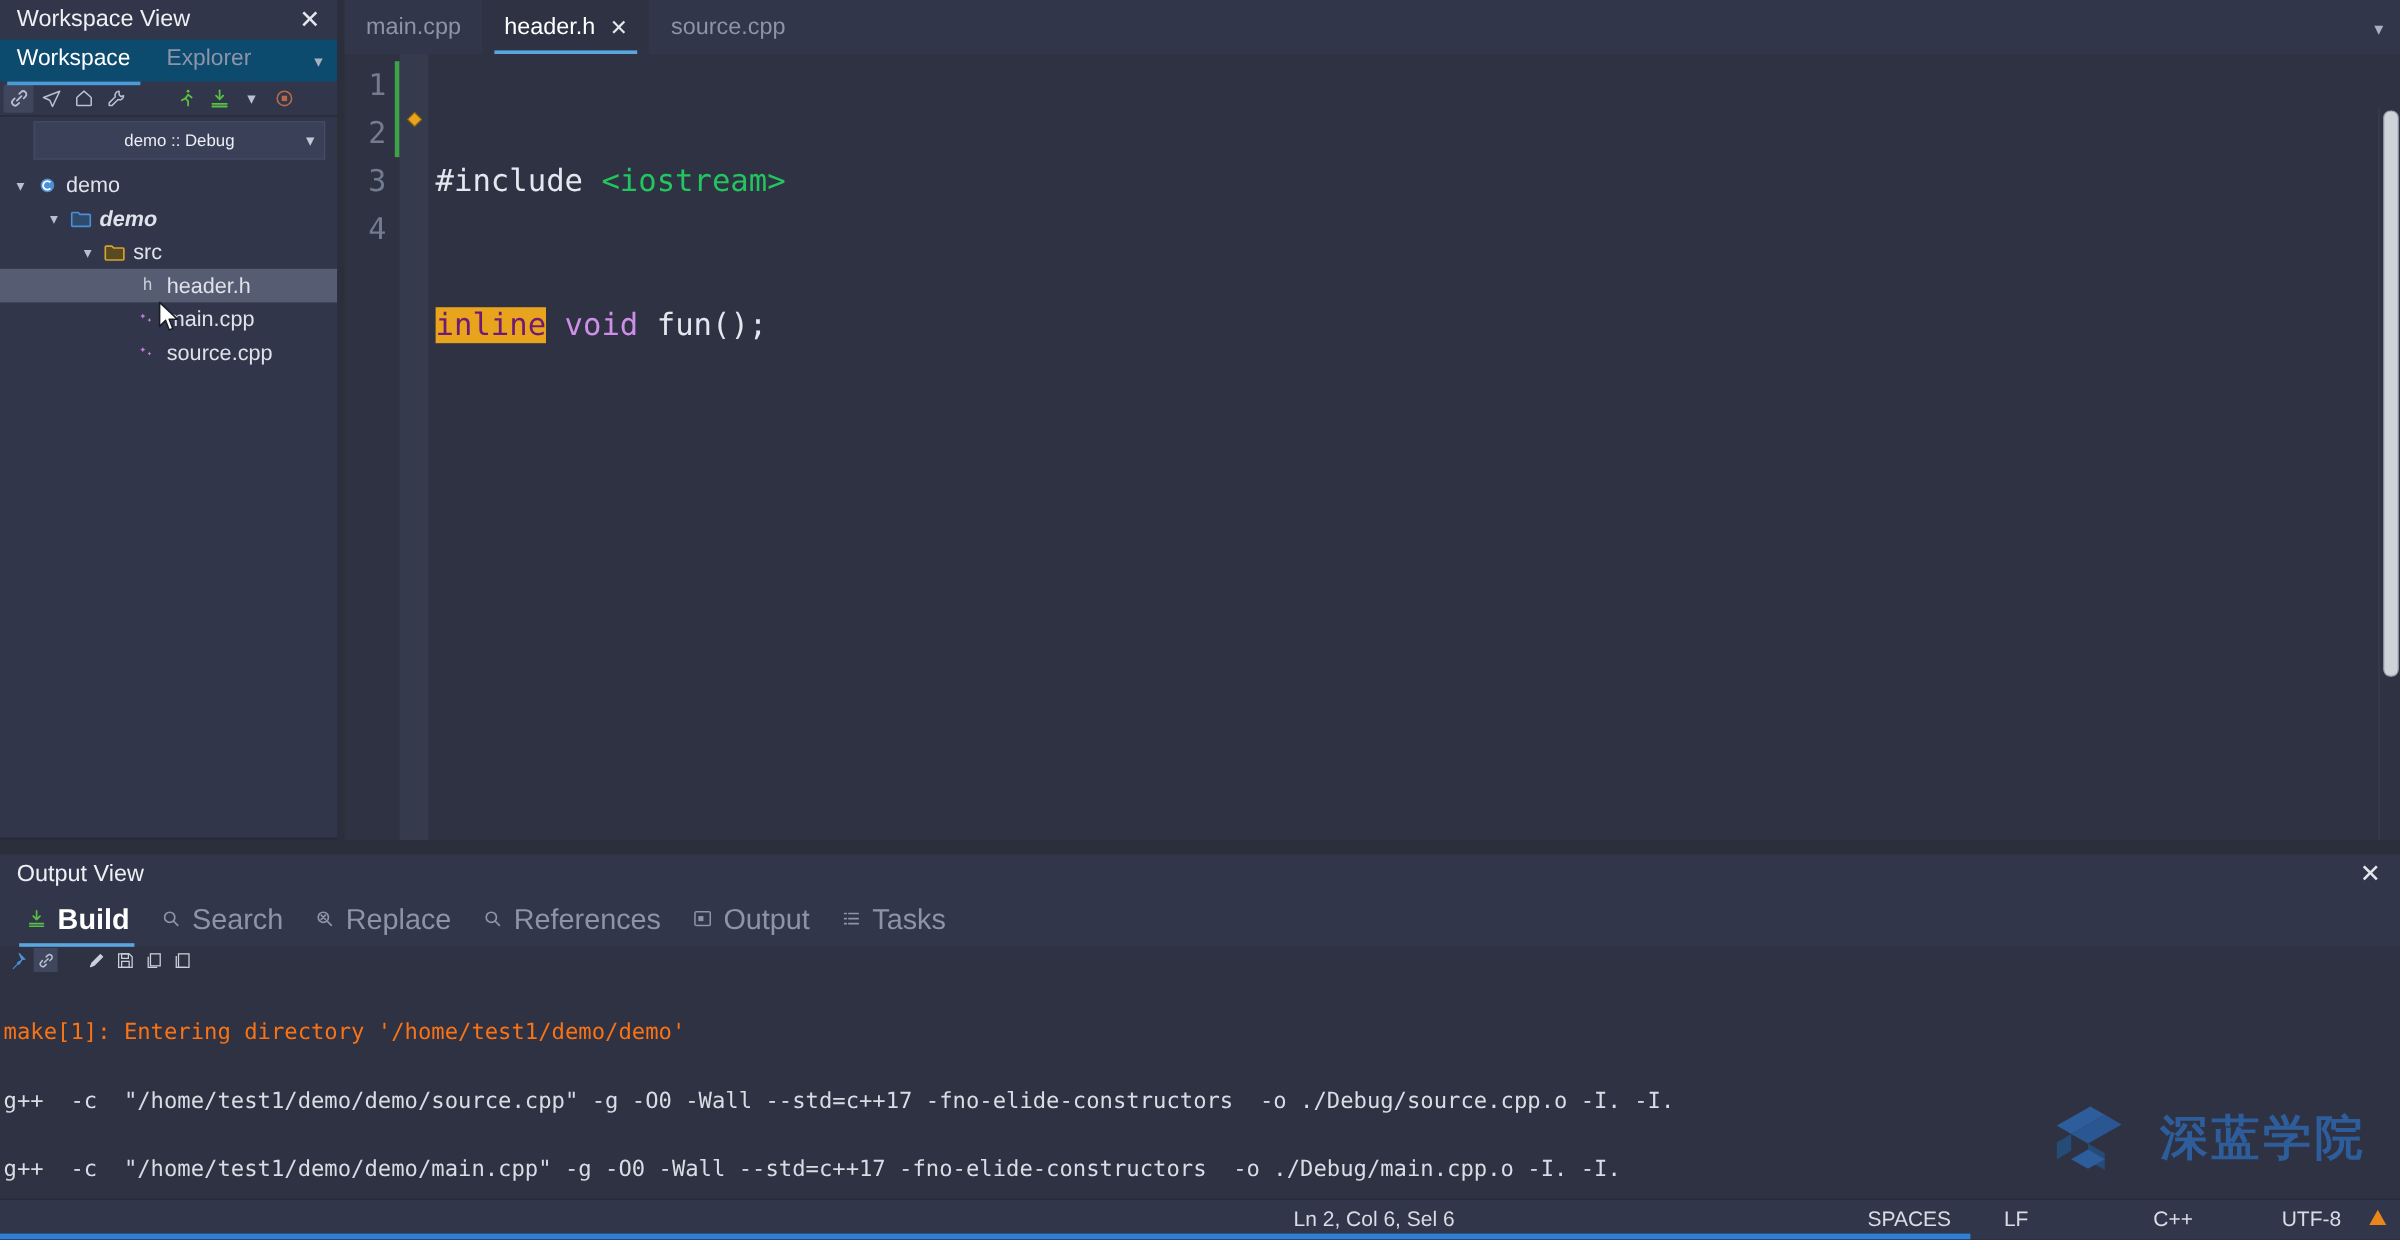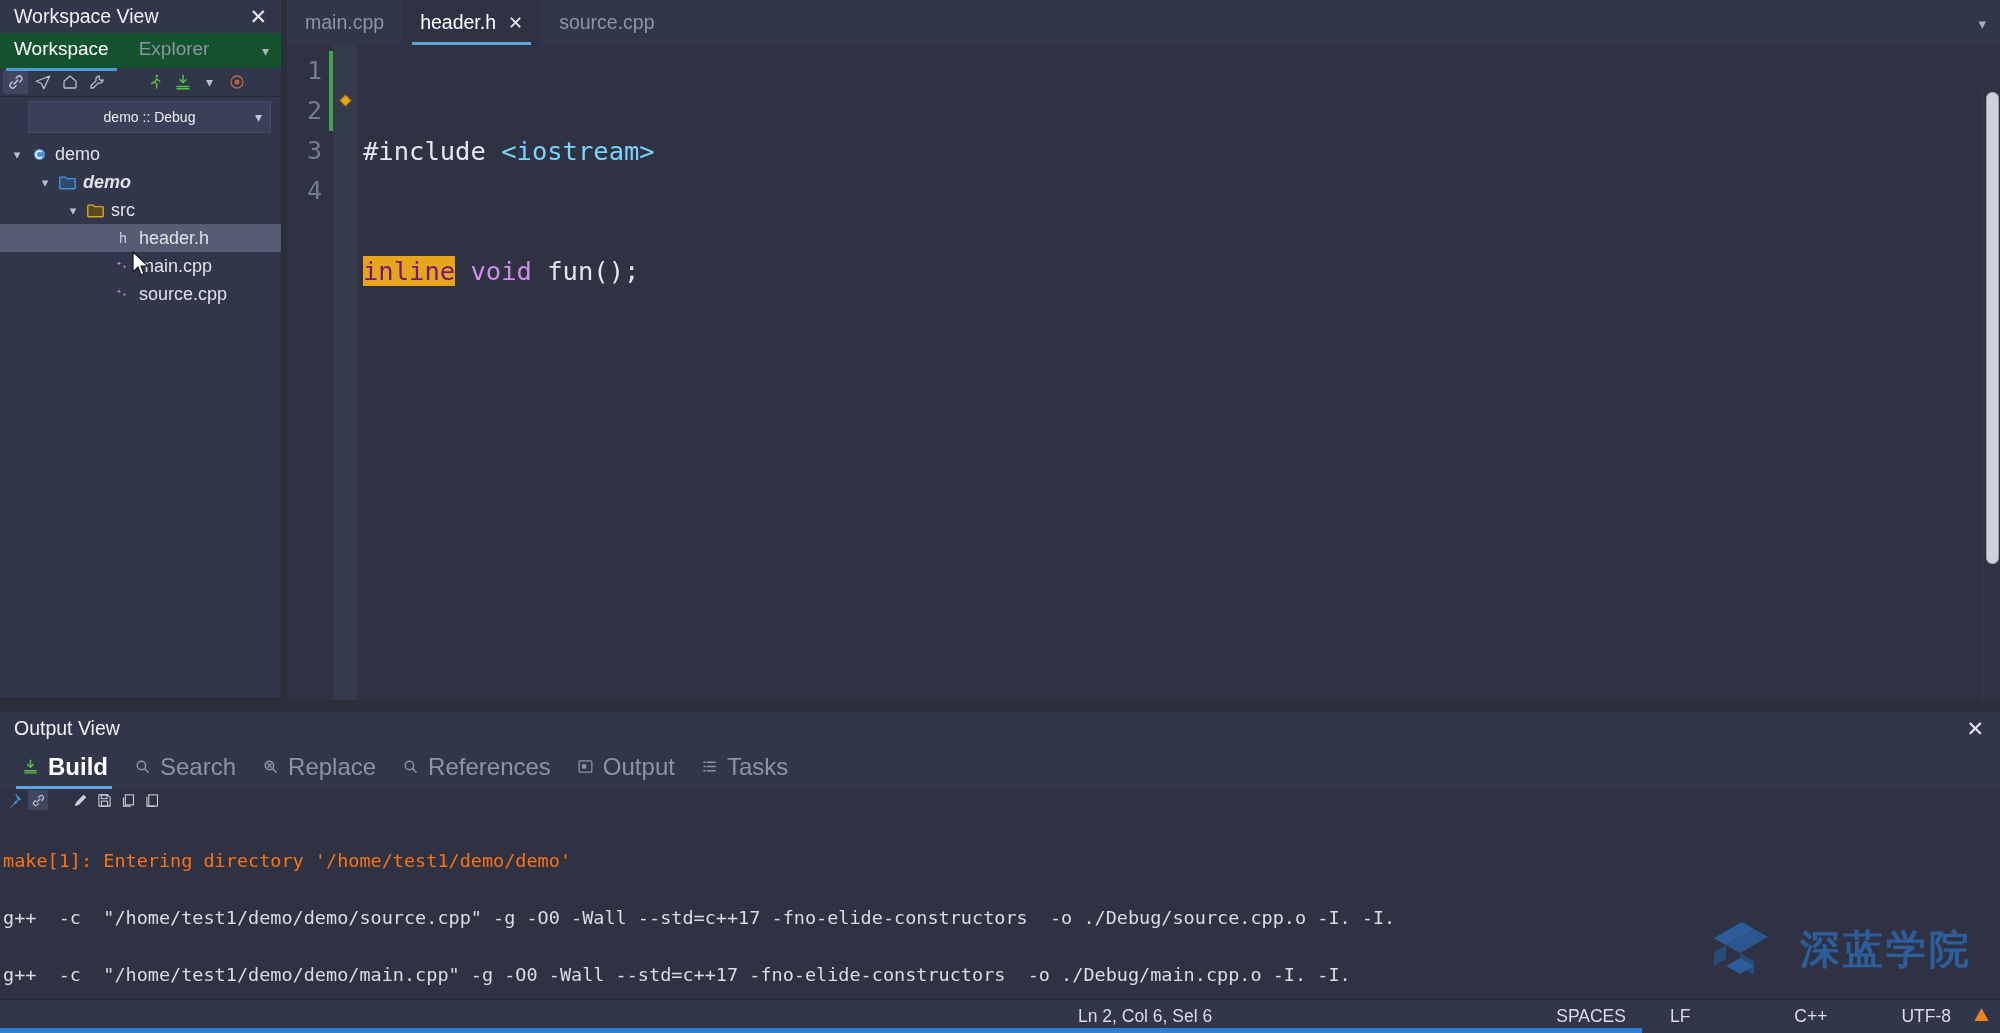--- a/index.html
+++ b/index.html
@@ -51,21 +51,21 @@
     font-size: 21px;
     color: #e4e7ee;
     line-height: 1;
     padding: 0 4px;
     cursor: pointer;
   }
   .sidebar-tabs {
     height: 35px;
     display: flex;
     align-items: center;
-    background: #14532d;
+    background: #0c4a6e;
     position: relative;
     padding-left: 14px;
   }
   .sidebar-tab {
     font-size: 19px;
     color: #8d94a8;
     margin-right: 30px;
     padding-bottom: 4px;
     cursor: pointer;
     position: relative;
@@ -279,21 +279,21 @@
     line-height: 40px;
     white-space: pre;
     min-width: 0;
   }
   .code-lines .cl {
     height: 40px;
     padding-left: 6px;
   }
   .tok-plain { color: #e4e7ef; }
   .tok-pre    { color: #e4e7ef; }
-  .tok-string { color: #7dd3fc; }
+  .tok-string { color: #22c55e; }
   .tok-kw     { color: #cf8ee8; }
   .sel-hl {
     background: #e8a41c;
     color: #701a75;
   }
   
   .ed-scroll {
     position: absolute;
     right: 0; top: 45px; bottom: 0;
     width: 17px;

